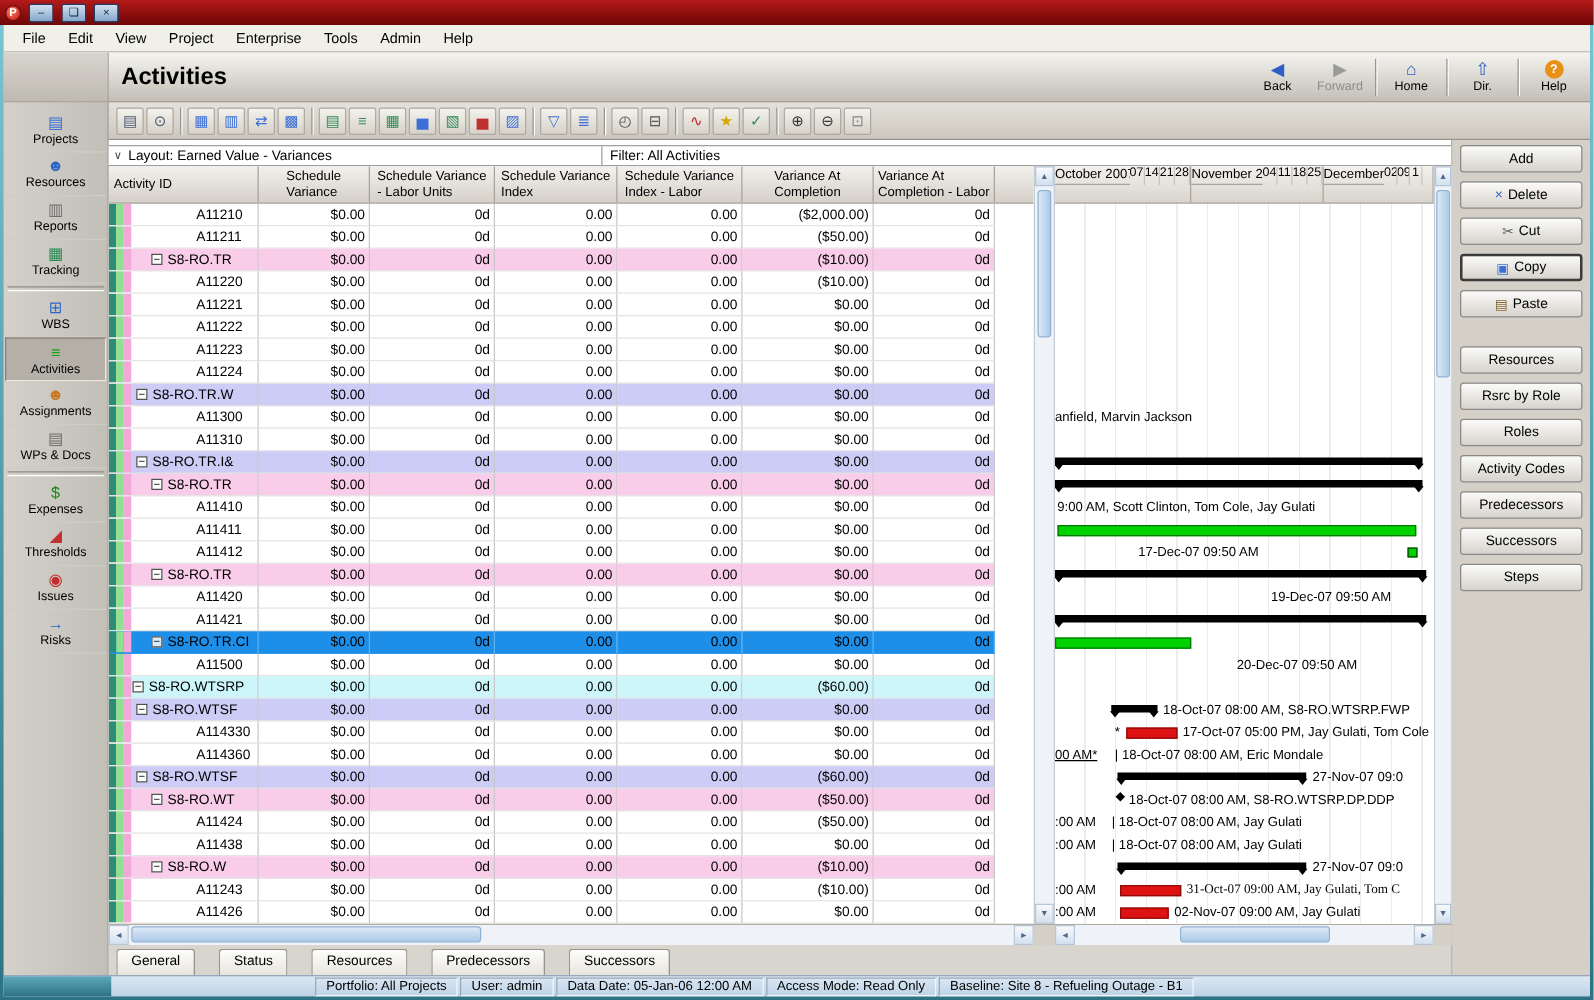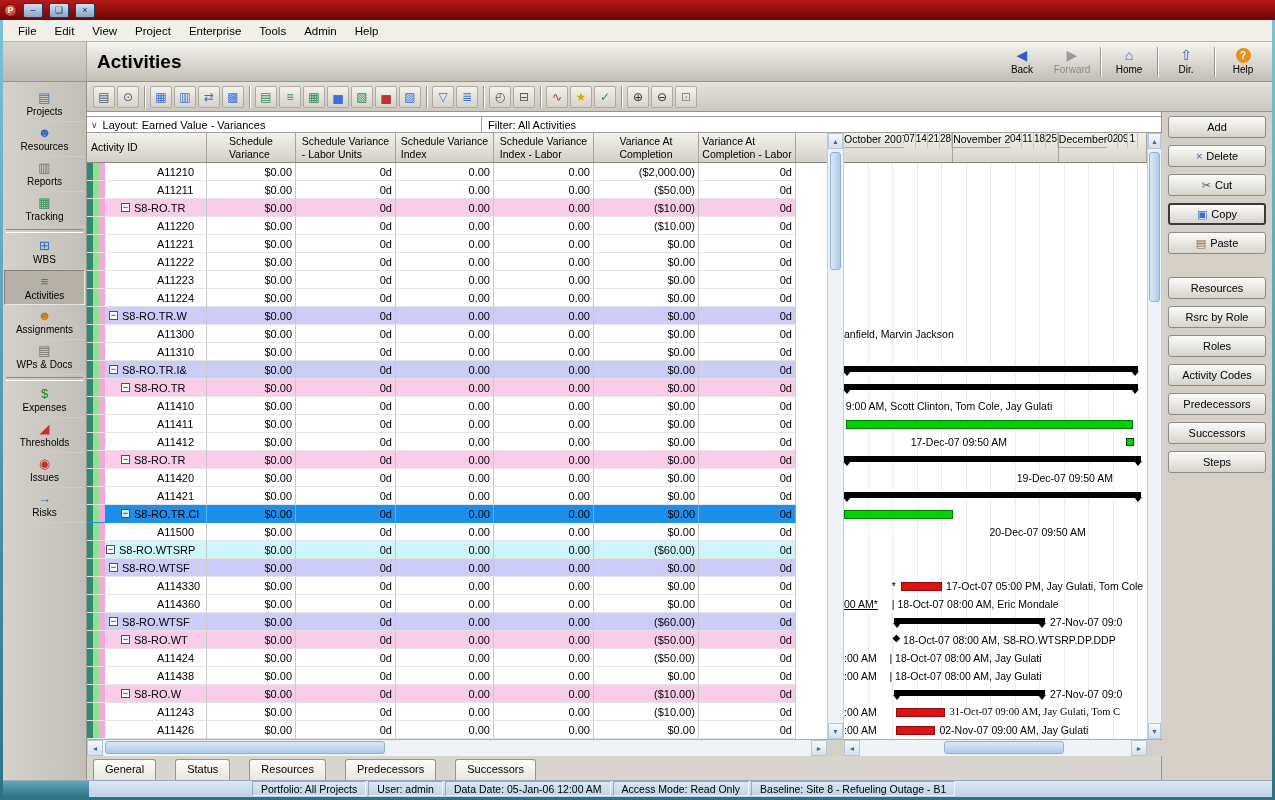--- a/index.html
+++ b/index.html
@@ -94,21 +94,21 @@
 .hs-corner{width:17px;background:#D4D0C8;flex:none}
 .hs-gantt{width:303px}
 .hs-corner2{width:15px;background:#D4D0C8;flex:none}
 .tabs-strip{height:24px;background:#D8D5CE;overflow:hidden;display:flex;align-items:flex-start;padding:3px 0 0 6px;flex:none}
 .tab{height:26px;padding:3px 11px 0;background:linear-gradient(#FDFDFB,#E2DFD8);border:1px solid #98948C;border-bottom:none;border-radius:3px 3px 0 0;font-size:11px;margin-right:19px;white-space:nowrap}
 .right-panel{width:110px;background:#D4D0C8;padding-top:4px;display:flex;flex-direction:column;align-items:center;flex:none}
 .rp-btn{width:98px;height:22px;margin-bottom:7px;border:1px solid #8A8A8A;border-radius:3px;background:linear-gradient(#FBFBF9,#D6D3CC);display:flex;align-items:center;justify-content:center;gap:4px;font-size:11px;flex:none}
 .rp-btn.default{border:2px solid #3A3A3A}
 .rp-ico{font-size:11px}
 .rp-gap{height:16px;flex:none}
-.statusbar{height:17px;display:flex;align-items:flex-start;background:linear-gradient(#DCE8F4,#BED2E6);border-top:1px solid #98A8BC;font-size:10.5px;flex:none}
+.statusbar{height:17px;display:flex;align-items:center;background:linear-gradient(#DCE8F4,#BED2E6);border-top:1px solid #98A8BC;font-size:10.5px;flex:none}
 .sb-corner{width:86px;height:100%;background:linear-gradient(180deg,#5FA8BC,#2E7285);flex:none}
 .sb-fill{width:163px;flex:none}
 .sb-seg{height:15px;display:flex;align-items:center;padding:0 8px;border:1px solid;border-color:#98A8BC #F0F6FC #F0F6FC #98A8BC;margin-right:2px;white-space:nowrap}
 </style>
 </head>
 <body>
 
 <div class="screen">
   <div class="titlebar">
     <span class="logo">P</span>
@@ -909,20 +909,27 @@
                         <i class="gs-r"></i>
                       </div>
                     </div>
                     <div class="g-row" style="top: 342px;">
                       <div class="g-green" style="left: 0%; width: 36%;"></div>
                     </div>
                     <div class="g-row" style="top: 360px; padding-left: 31px;">
                       <span class="g-label" style="left: 48%;">20-Dec-07 09:50 AM</span>
                     </div>
                     <div class="g-row" style="top: 378px;"></div>
+                    <div class="g-row" style="top: 396px;">
+                      <div class="g-summary" style="left: 15%; width: 12%;">
+                        <i class="gs-l"></i>
+                        <i class="gs-r"></i>
+                      </div>
+                      <span class="g-label" style="left: 28.5%;">18-Oct-07 08:00 AM, S8-RO.WTSRP.FWP</span>
+                    </div>
                     <div class="g-row" style="top: 414px;">
                       <span class="g-label" style="left: 15.8%;">*</span>
                       <div class="g-red" style="left: 18.8%; width: 13.7%;"></div>
                       <span class="g-label" style="left: 33.7%;">17-Oct-07 05:00 PM, Jay Gulati, Tom Cole</span>
                     </div>
                     <div class="g-row" style="top: 432px;">
                       <span class="g-label" style="left: 0%; text-decoration: underline;">00 AM*</span>
                       <span class="g-label" style="left: 15.8%;">|  18-Oct-07 08:00 AM, Eric Mondale</span>
                     </div>
                     <div class="g-row" style="top: 450px;">

